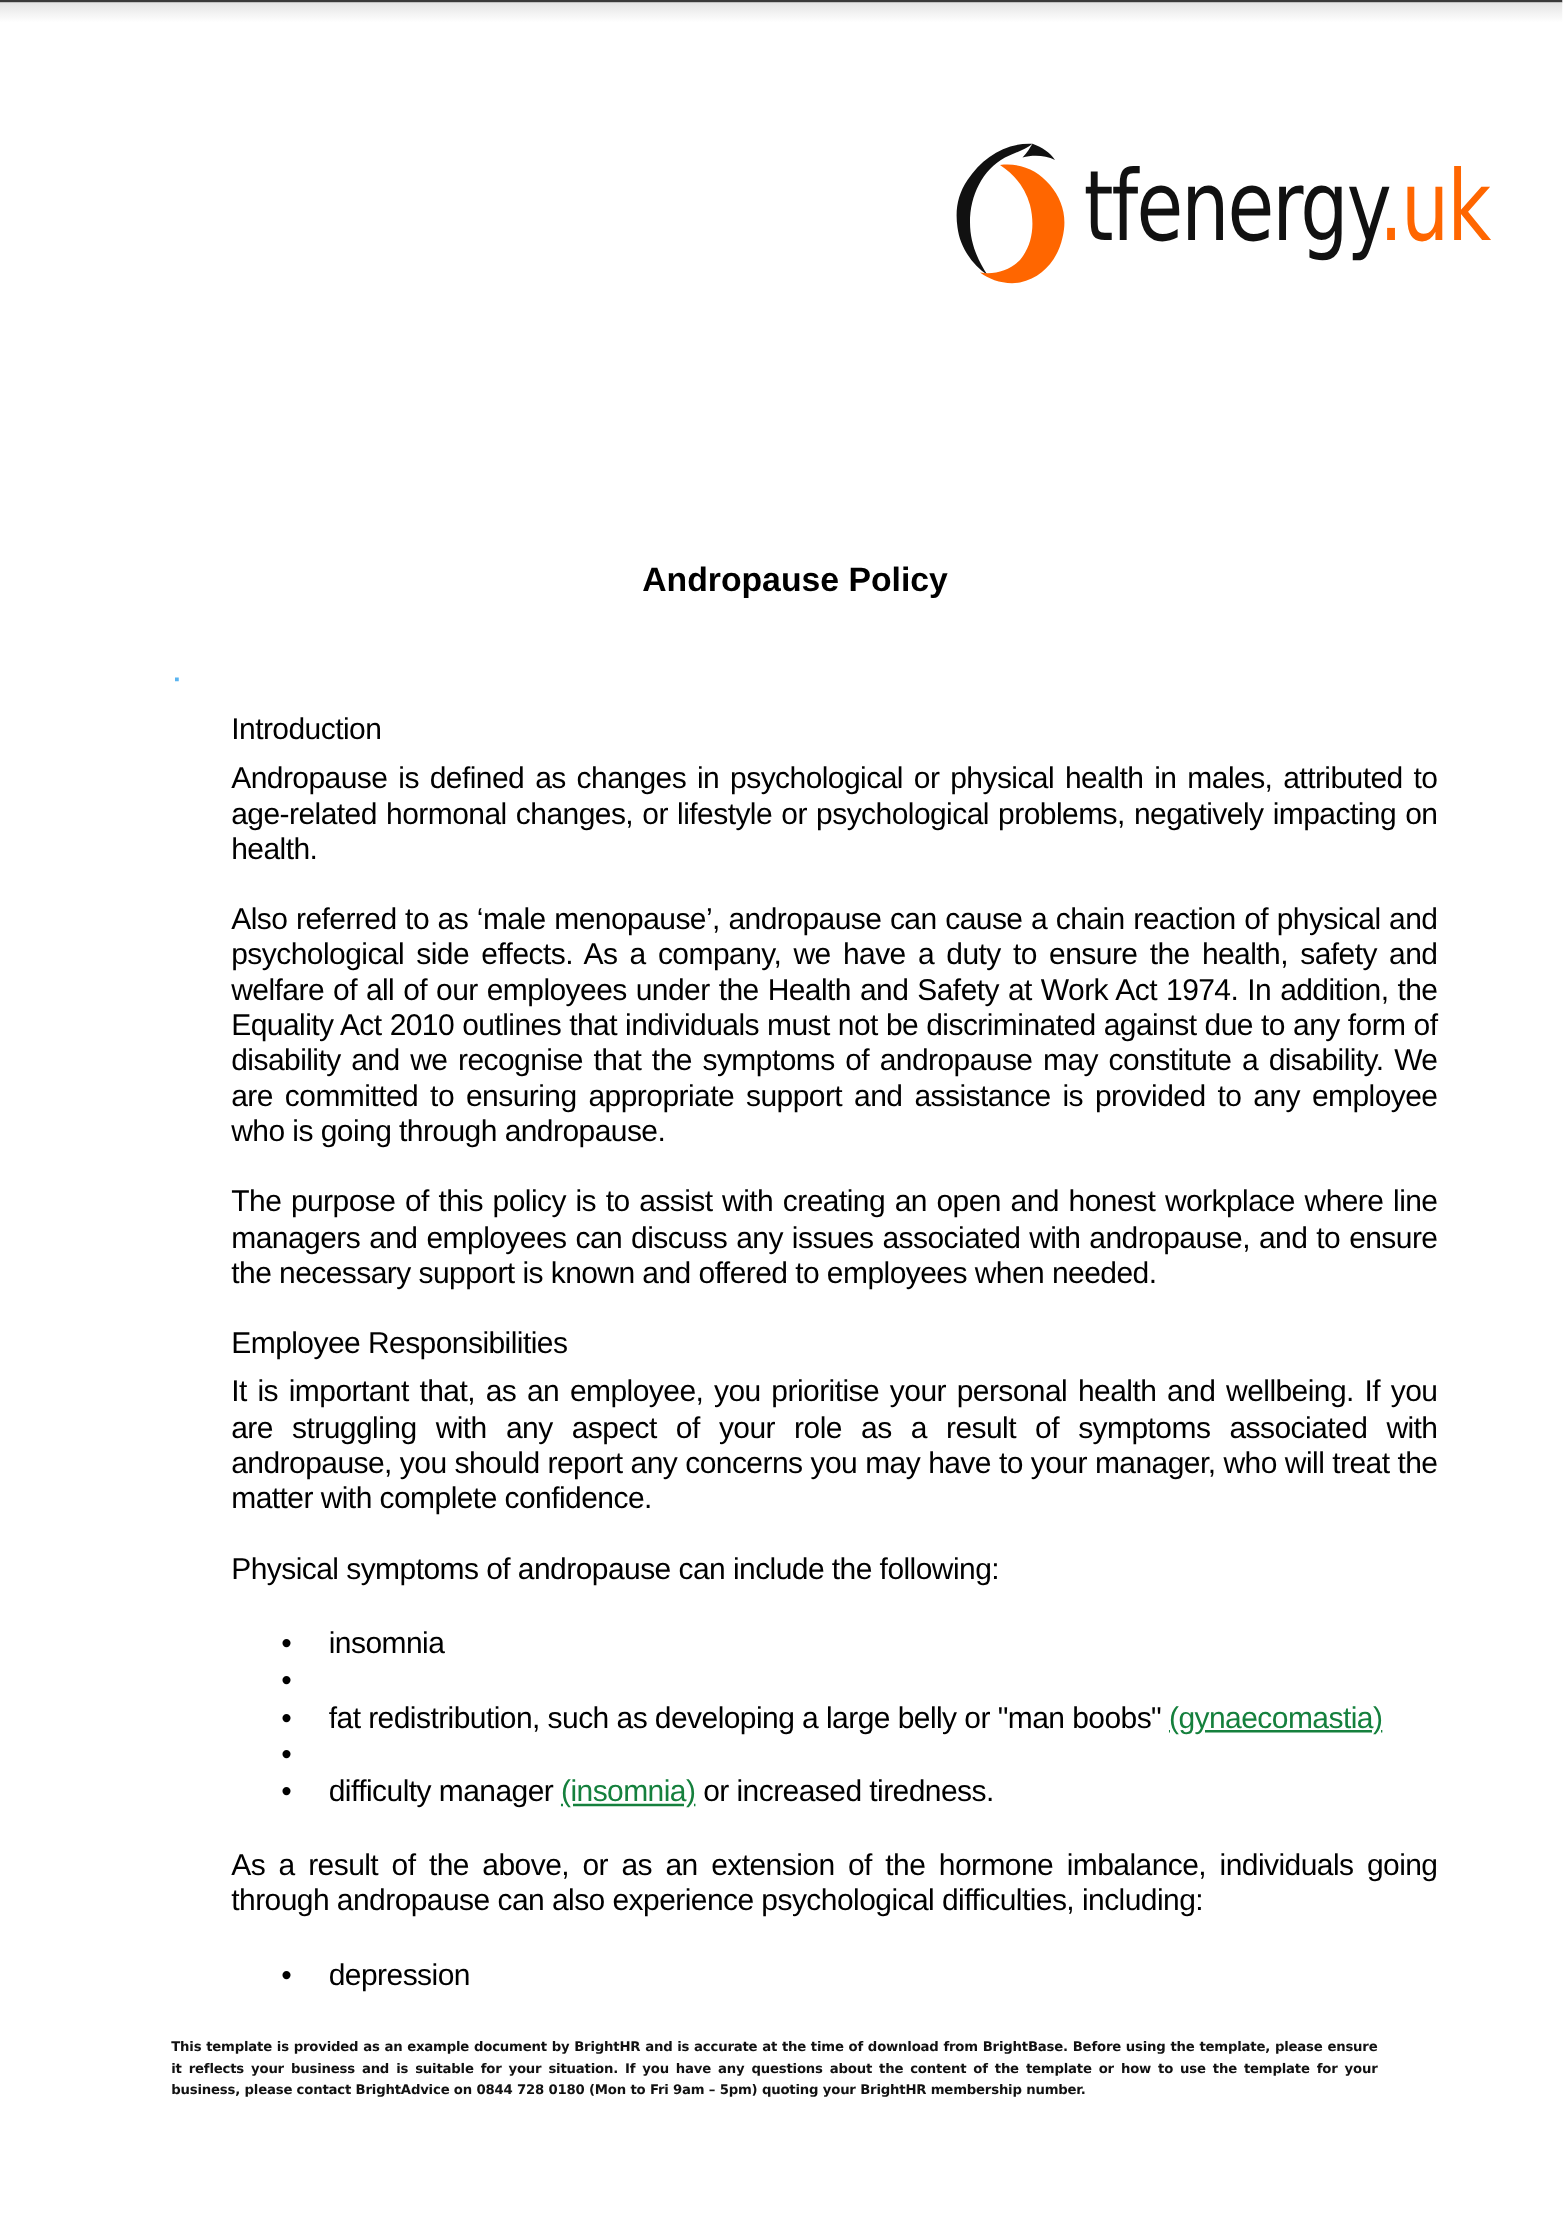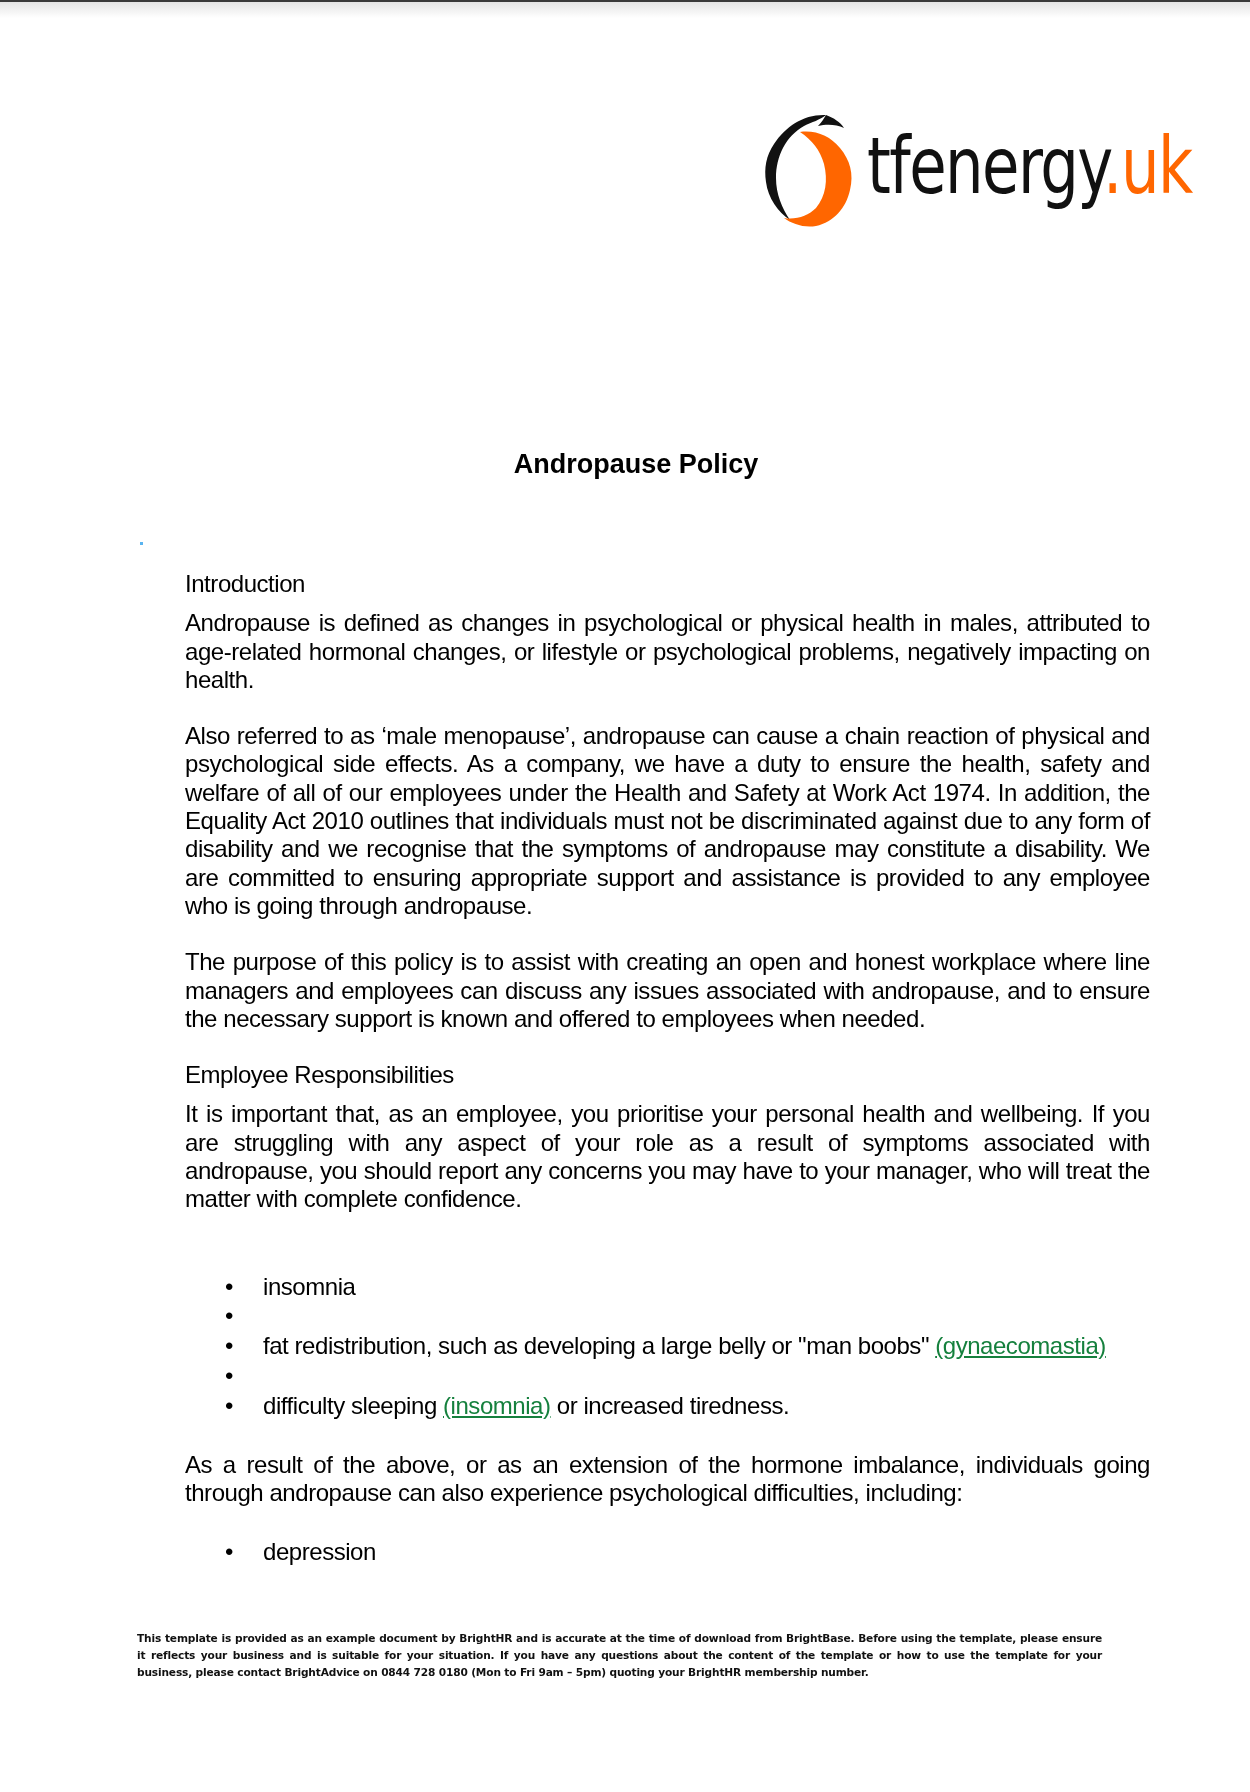--- a/index.html
+++ b/index.html
@@ -93,40 +93,41 @@
   <div class="gap-m"></div>
   <p>Also referred to as ‘male menopause’, andropause can cause a chain reaction of physical and psychological side effects.  As a company, we have a duty to ensure the health, safety and welfare of all of our employees under the Health and Safety at Work Act 1974. In addition, the Equality Act 2010 outlines that individuals must not be discriminated against due to any form of disability and we recognise that the symptoms of andropause may constitute a disability. We are committed to ensuring appropriate support and assistance is provided to any employee who is going through andropause.</p>
   <div class="gap-m"></div>
   <p>The purpose of this policy is to assist with creating an open and honest workplace where line managers and employees can discuss any issues associated with andropause, and to ensure the necessary support is known and offered to employees when needed.</p>
   <div class="gap-m"></div>
 
   <div class="heading">Employee Responsibilities</div>
   <div class="gap-s"></div>
   <p>It is important that, as an employee, you prioritise your personal health and wellbeing. If you are struggling with any aspect of your role as a result of symptoms associated with andropause, you should report any concerns you may have to your manager, who will treat the matter with complete confidence.</p>
   <div class="gap-m"></div>
+  <p>Physical symptoms of andropause can include the following:</p>
   <div class="gap-l"></div>
 
   <ul>
     <li>
       <span class="bullet">•</span>
       <span>insomnia</span>
     </li>
     <li>
       <span class="bullet">•</span>
     </li>
     <li>
       <span class="bullet">•</span>
       <span style="white-space:pre">fat redistribution, such as developing a large belly or "man boobs" </span><a class="link" href="#">(gynaecomastia)</a>
     </li>
     <li>
       <span class="bullet">•</span>
     </li>
     <li>
       <span class="bullet">•</span>
-      <span style="white-space:pre">difficulty sleeping </span><a class="link" href="#">(insomnia)</a><span style="white-space:pre"> or increased tiredness.</span>
+      <span style="white-space:pre">difficulty manager </span><a class="link" href="#">(insomnia)</a><span style="white-space:pre"> or increased tiredness.</span>
     </li>
   </ul>
   <div class="gap-l"></div>
 
   <p>As a result of the above, or as an extension of the hormone imbalance, individuals going through andropause can also experience psychological difficulties, including:</p>
   <div class="gap-l"></div>
 
   <ul>
     <li>
       <span class="bullet">•</span>

